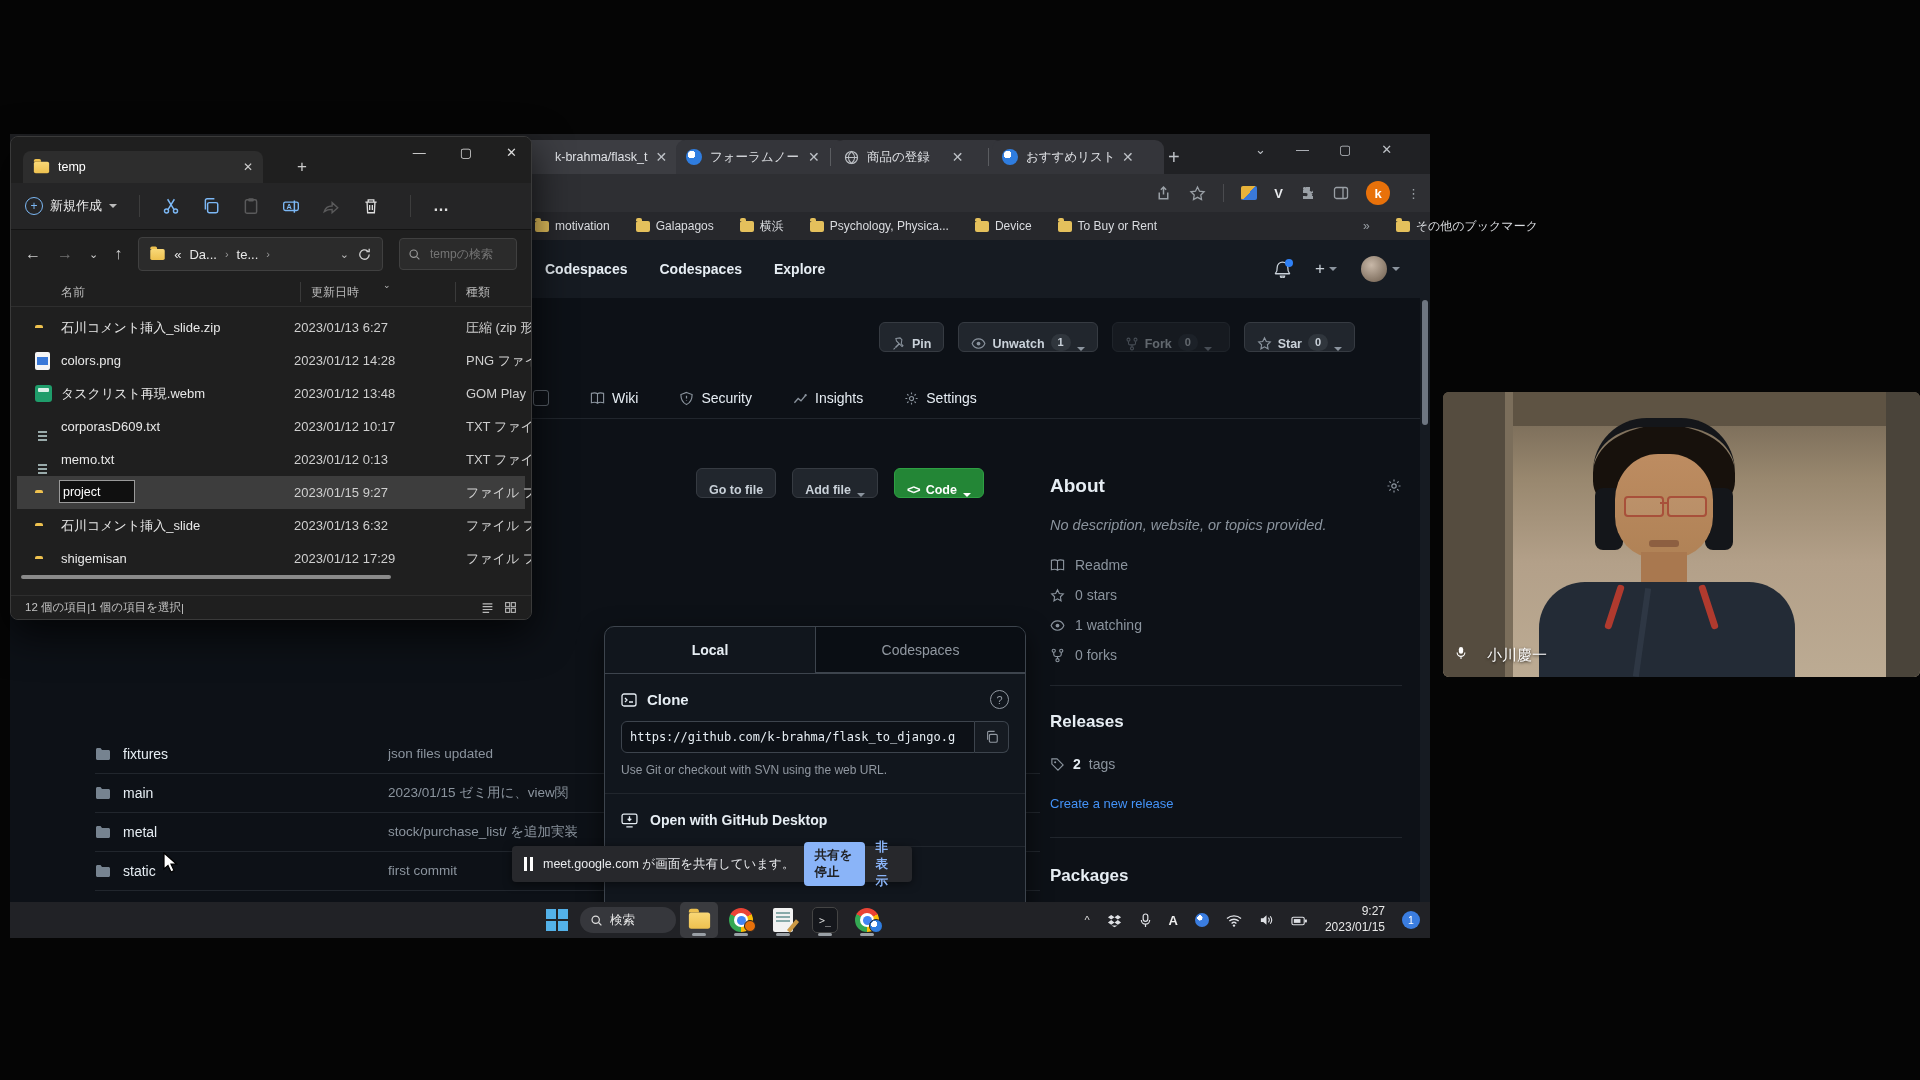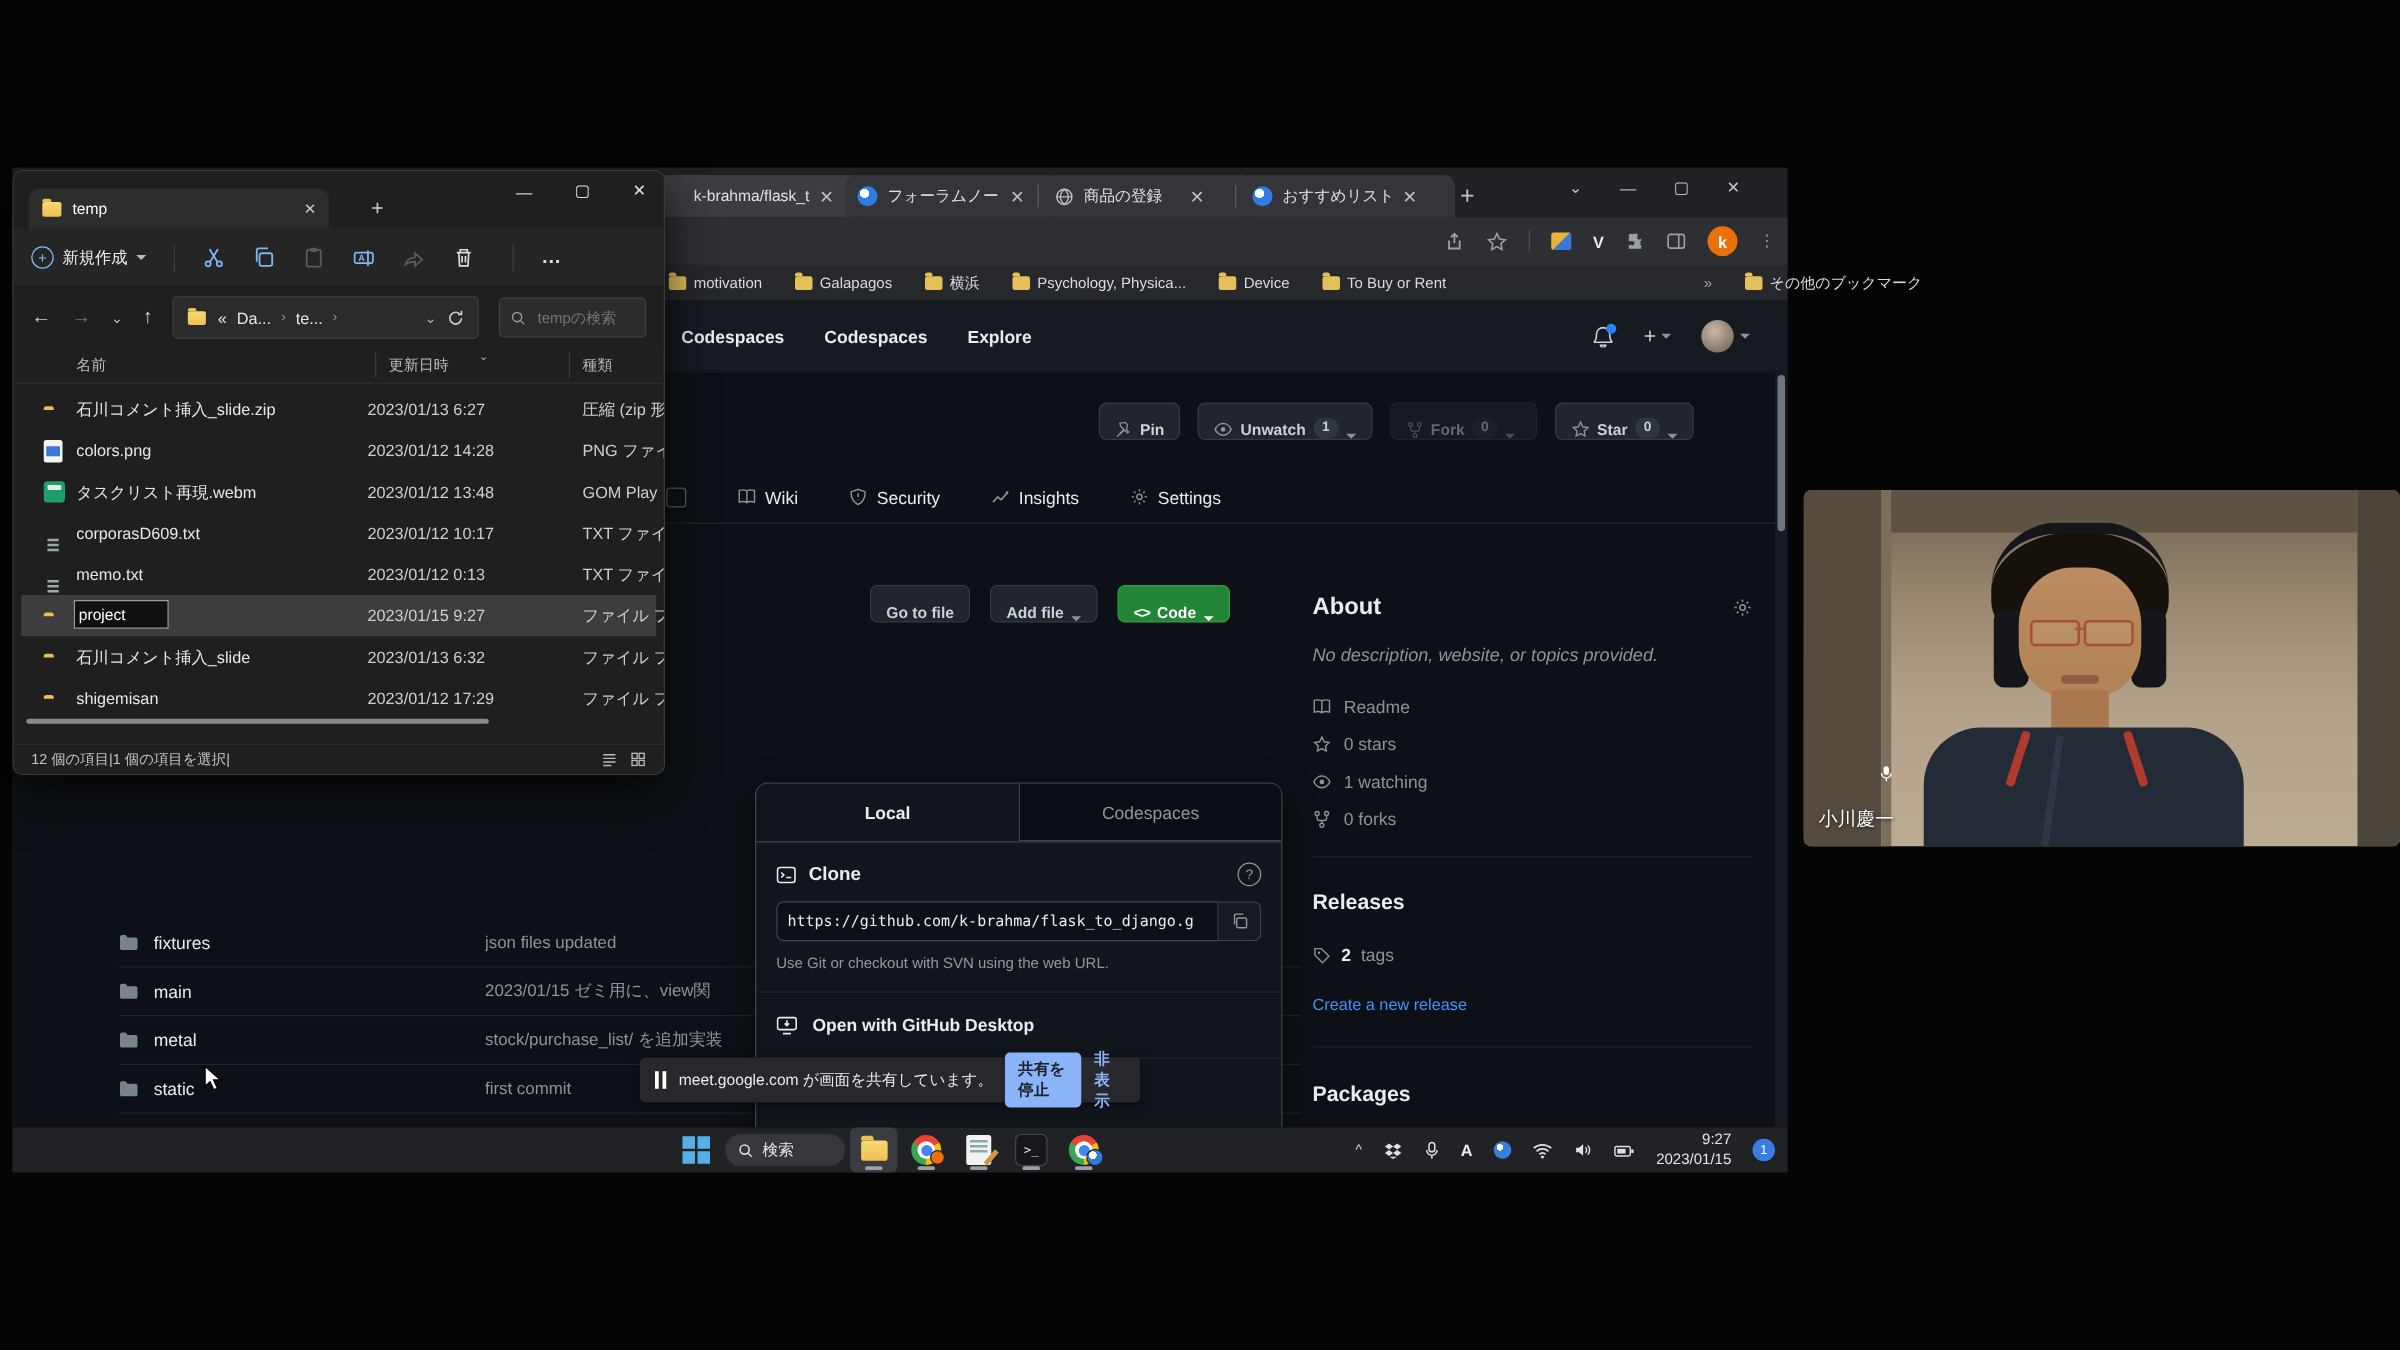--- a/index.html
+++ b/index.html
@@ -18,21 +18,21 @@
   .bmk{display:flex;align-items:center;gap:6px;white-space:nowrap;}
   .bfold{width:14px;height:11px;background:#e4c05c;border-radius:2px;position:relative;}
   .bfold:before{content:"";position:absolute;left:0;top:-3px;width:6px;height:3px;background:#e4c05c;border-radius:2px 2px 0 0;}
   
   #gh{left:0;top:106px;width:1420px;height:662px;background:#0d1117;overflow:hidden;}
   #ghHeader{left:0;top:0;width:1420px;height:58px;background:#161b22;display:flex;align-items:center;}
   .ghnav{color:#e6edf3;font-size:14px;font-weight:600;margin-right:32px;}
   .btn{display:inline-flex;align-items:flex-end;gap:6px;height:30px;padding:0 12px;background:#21262d;border:1px solid #363b42;border-radius:6px;color:#c9d1d9;font-size:12.5px;font-weight:600;box-sizing:border-box;}
   .badge{background:#30363d;border-radius:10px;padding:0 7px;font-size:11px;line-height:17px;color:#c9d1d9;}
   .caret{width:0;height:0;border-left:4px solid transparent;border-right:4px solid transparent;border-top:4px solid #8b949e;}
-  .rtab{display:flex;align-items:flex-start;gap:7px;color:#e6edf3;font-size:14px;padding-left:11px;}
+  .rtab{display:flex;align-items:center;gap:7px;color:#e6edf3;font-size:14px;padding-left:11px;}
   .ghrow{position:absolute;left:85px;width:945px;height:39px;border-bottom:1px solid #21262d;display:flex;align-items:center;font-size:13.5px;}
   .ghname{color:#e6edf3;width:265px;font-size:14px;}
   .ghcommit{color:#8b949e;flex:1;white-space:nowrap;overflow:hidden;}
   .ghage{color:#8b949e;width:90px;text-align:right;}
   .sideitem{display:flex;align-items:center;gap:10px;color:#8b949e;font-size:14px;margin-bottom:14px;}
   .hr{height:1px;background:#21262d;}
   
   #codePopup{left:594px;top:386px;width:420px;height:341px;background:#11161d;border:1px solid #3d444d;border-radius:10px;box-shadow:0 8px 24px rgba(0,0,0,.6);overflow:hidden;}
   
   #explorer{left:10px;top:136px;width:520px;height:482px;background:#1f1f1f;border:1px solid #3a3a3a;border-radius:8px;box-shadow:0 14px 40px rgba(0,0,0,.75);overflow:hidden;}
@@ -47,21 +47,21 @@
   .doc:after{content:"";position:absolute;left:3px;top:4px;width:9px;height:2px;background:#9aa;box-shadow:0 4px 0 #9aa,0 8px 0 #9aa;}
   
   #taskbar{left:10px;top:902px;width:1420px;height:36px;background:#212226;display:flex;align-items:center;}
   .tkicon{position:relative;width:38px;height:36px;display:flex;align-items:center;justify-content:center;}
   .tkline{position:absolute;bottom:2px;left:50%;transform:translateX(-50%);width:14px;height:3px;border-radius:2px;background:#9aa0a6;}
   .chromelogo{width:24px;height:24px;border-radius:50%;background:conic-gradient(from -60deg,#ea4335 0 120deg,#fbbc05 120deg 240deg,#34a853 240deg 360deg);position:relative;}
   .chromelogo:before{content:"";position:absolute;inset:5px;background:#fff;border-radius:50%;}
   .chromelogo:after{content:"";position:absolute;inset:7.5px;background:#4285f4;border-radius:50%;}
   
   #webcam{left:1443px;top:392px;width:477px;height:285px;border-radius:6px;overflow:hidden;background:linear-gradient(180deg,#6e6150 0%,#98876e 30%,#b3a089 60%,#bcab93 100%);}
-  .namelabel{position:absolute;left:12px;bottom:12px;display:flex;align-items:flex-end;gap:20px;color:#fff;font-size:15px;text-shadow:0 1px 3px rgba(0,0,0,.8);flex-direction:column;}
+  .namelabel{position:absolute;left:12px;bottom:12px;display:flex;align-items:flex-start;gap:20px;color:#fff;font-size:15px;text-shadow:0 1px 3px rgba(0,0,0,.8);}
   
   #meetbar{left:512px;top:846px;width:400px;height:36px;background:#27282c;border-radius:4px;box-shadow:0 2px 8px rgba(0,0,0,.5);display:flex;align-items:center;padding:0 12px;gap:10px;box-sizing:border-box;}
   .meetbtn{background:#8ab4f8;color:#202124;font-weight:700;font-size:12.5px;border-radius:4px;padding:5px 10px;}
   input{outline:none;}
 </style>
 </head>
 <body>
 
 <div id="screen">
 

